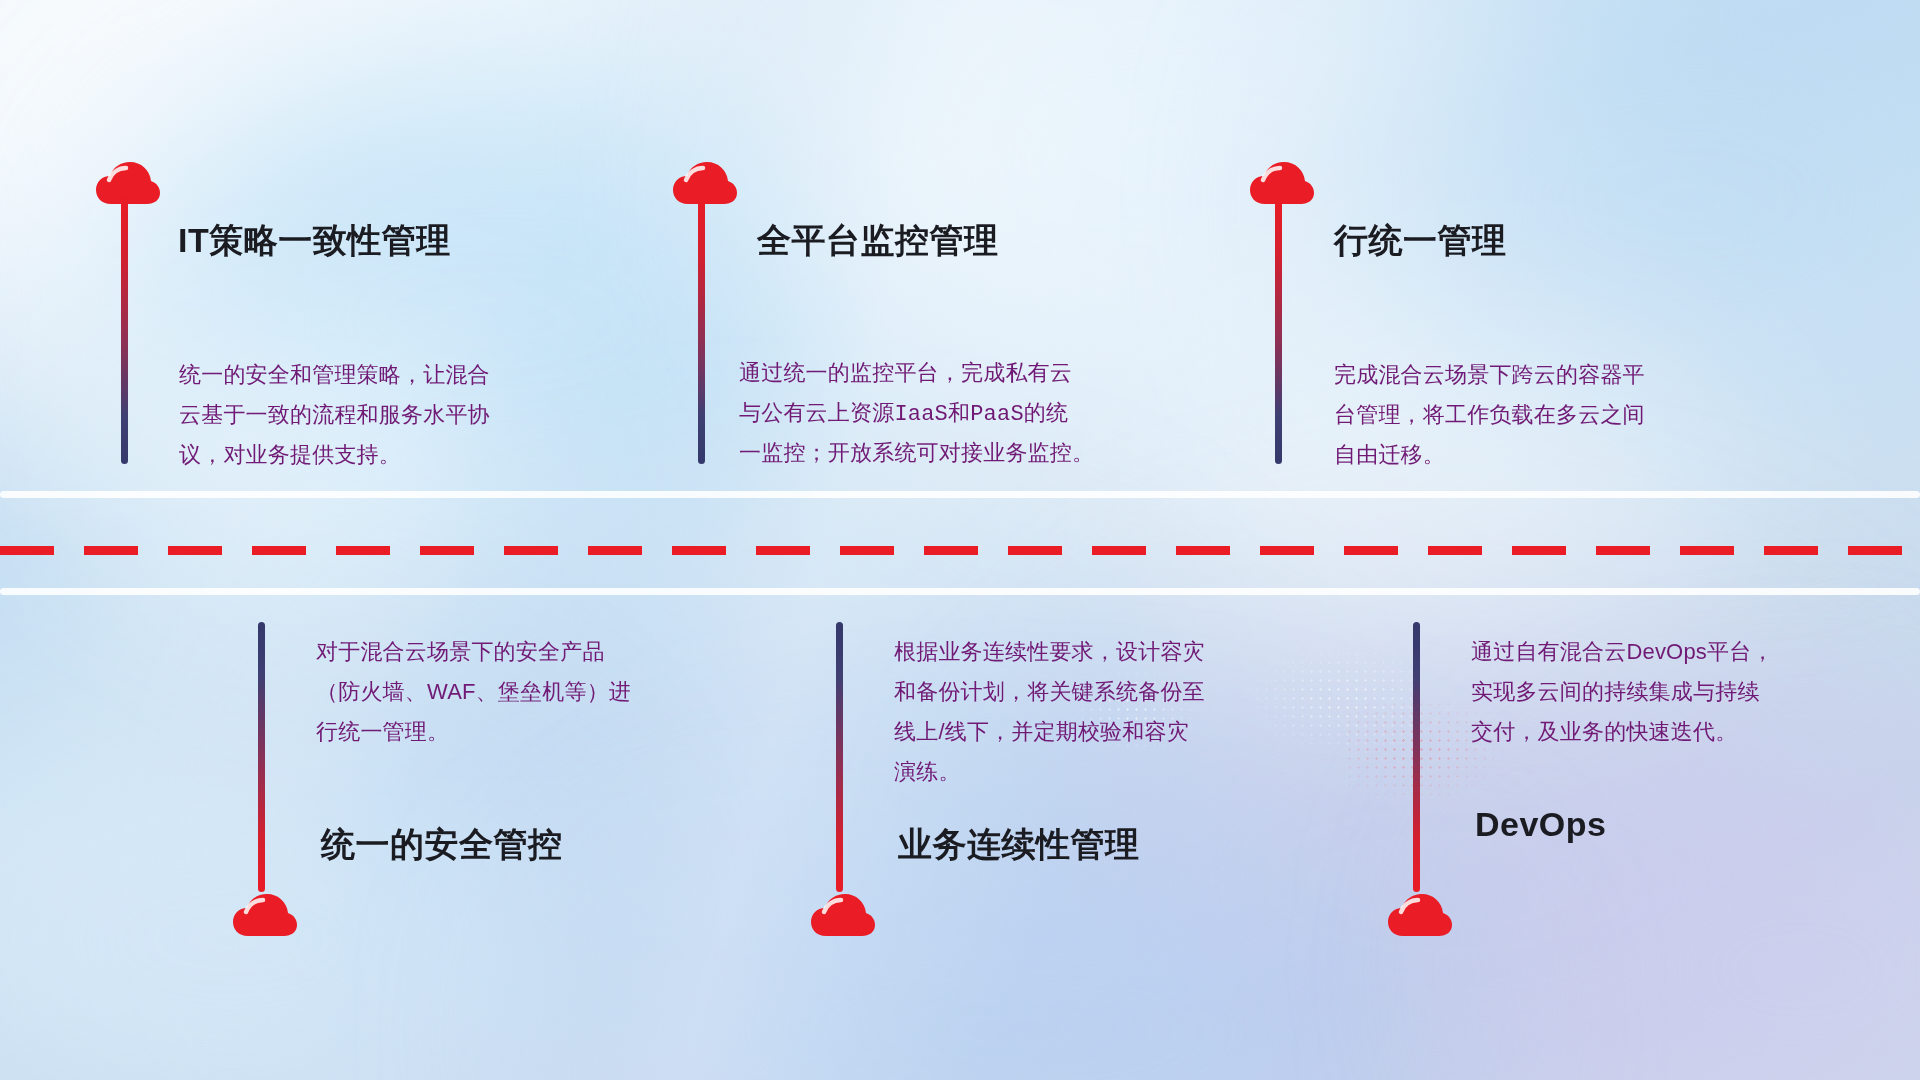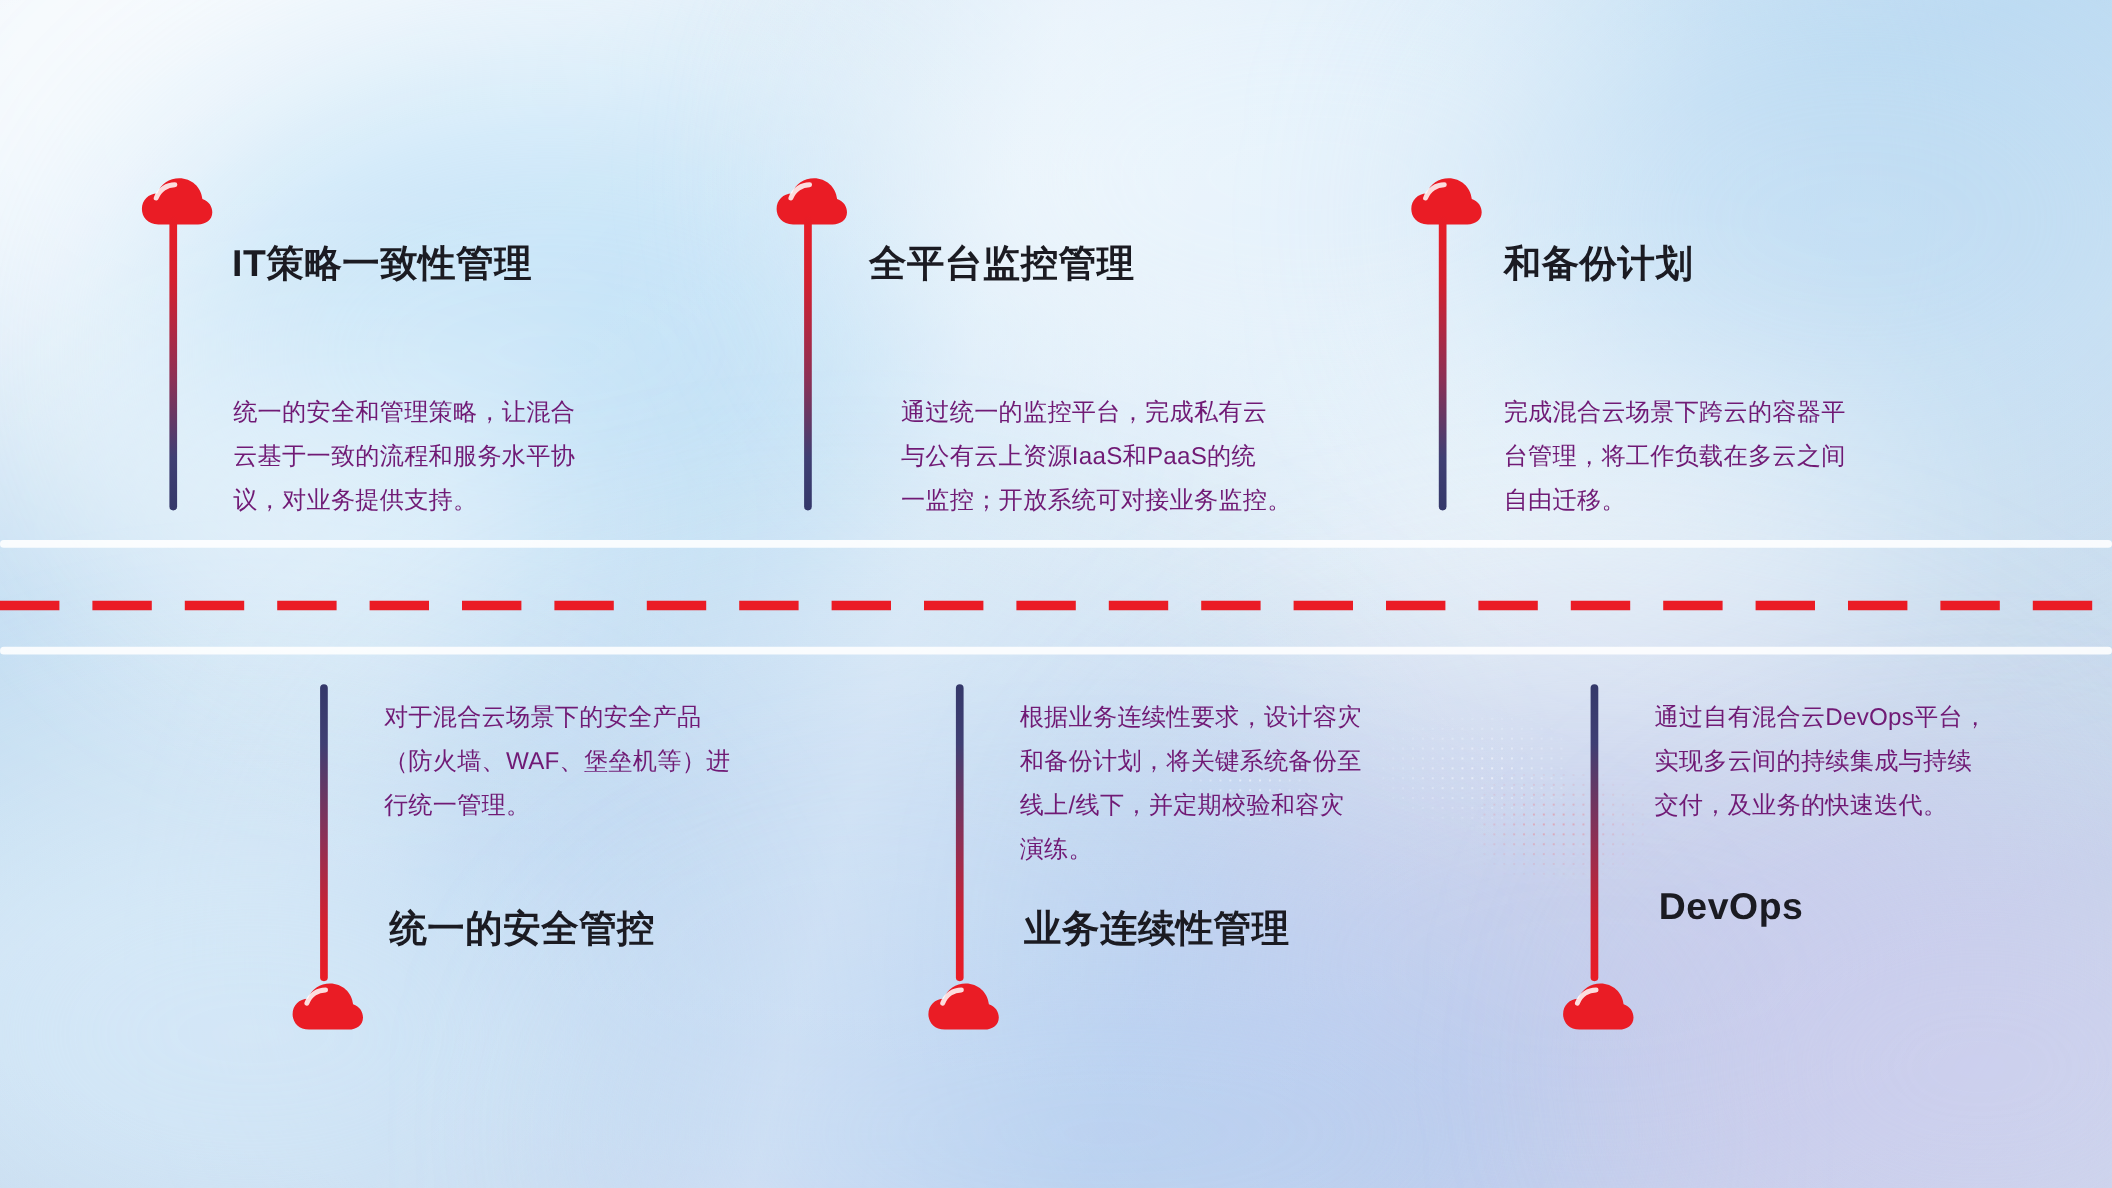--- a/index.html
+++ b/index.html
@@ -7,21 +7,20 @@
   html,body {
     width:1920px; height:1080px;
     font-family:"Liberation Sans","DejaVu Sans",sans-serif;
     overflow:hidden;
   }
   #stage {
     position:relative;
     width:1920px; height:1080px;
     background:#dbe8f5;
     overflow:hidden;
-    padding-left:33px;
   }
   
   .bg-layer { position:absolute; inset:0; }
   .bg-base {
     background:
       linear-gradient(163deg,
         #e9f2fa 0%,
         #d2e6f6 18%,
         #bfdcf2 34%,
         #cfe3f3 52%,
@@ -163,36 +162,36 @@
     <div class="cloud" style="left:672px; top:160px;">
       <svg viewBox="0 0 66 48">
           <g>
         <path d="M16 44 C6 44 1 37 1 30 C1 22 7 16 15 16 C18 7 26 2 35 2 C46 2 55 10 56 21 C62 23 65 28 65 33 C65 40 59 44 52 44 Z" fill="#ea1c25"></path>
         <path d="M14 20 C17 12 24 8 31 8" stroke="#ffffff" stroke-width="4.5" stroke-linecap="round" fill="none" opacity=".85"></path>
       </g>
         </svg>
     </div>
     <div class="stem stem-down" style="left:698px; top:196px; height:268px;"></div>
     <div class="heading" style="left:757px; top:223px;">全平台监控管理</div>
-    <div class="body" style="left:786px; top:355px; width:440px;">通过统一的监控平台，完成私有云
+    <div class="body" style="left:739px; top:355px; width:440px;font-family:Liberation Mono, monospace;">通过统一的监控平台，完成私有云
 与公有云上资源IaaS和PaaS的统
 一监控；开放系统可对接业务监控。</div>
   </div>
 
   <div class="col">
     <div class="cloud" style="left:1249px; top:160px;">
       <svg viewBox="0 0 66 48">
           <g>
         <path d="M16 44 C6 44 1 37 1 30 C1 22 7 16 15 16 C18 7 26 2 35 2 C46 2 55 10 56 21 C62 23 65 28 65 33 C65 40 59 44 52 44 Z" fill="#ea1c25"></path>
         <path d="M14 20 C17 12 24 8 31 8" stroke="#ffffff" stroke-width="4.5" stroke-linecap="round" fill="none" opacity=".85"></path>
       </g>
         </svg>
     </div>
     <div class="stem stem-down" style="left:1275px; top:196px; height:268px;"></div>
-    <div class="heading" style="left:1334px; top:223px;">和备份计划</div>
+    <div class="heading" style="left:1334px; top:223px;">行统一管理</div>
     <div class="body" style="left:1334px; top:355px; width:430px;">完成混合云场景下跨云的容器平
 台管理，将工作负载在多云之间
 自由迁移。</div>
   </div>
 
   <div class="rail rail-top"></div>
   <div class="dash-line">
     <svg width="1920" height="9" viewBox="0 0 1920 9" preserveAspectRatio="none">
       <line x1="0" y1="4.5" x2="1920" y2="4.5" stroke="#ea1c25" stroke-width="9" stroke-dasharray="54 30"></line>
     </svg>

